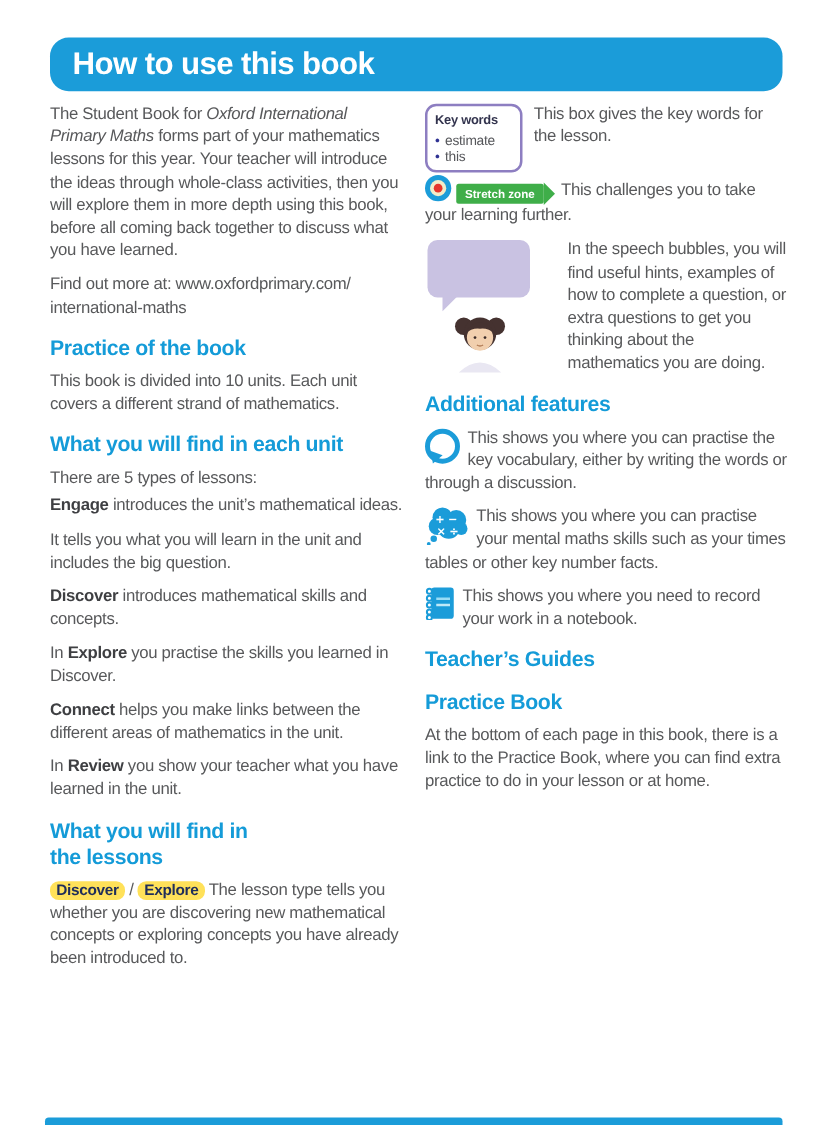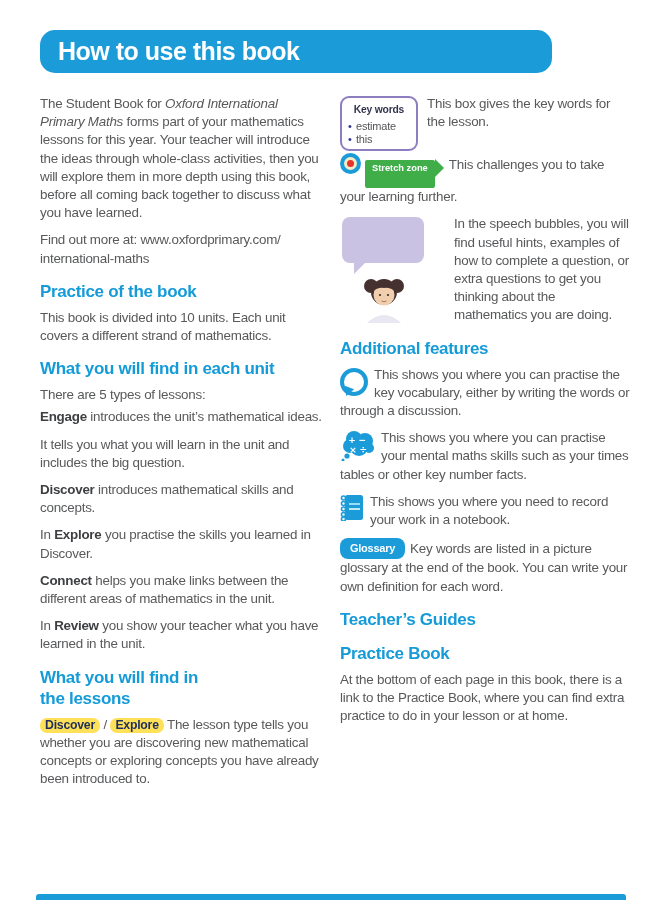--- a/index.html
+++ b/index.html
@@ -1,42 +1,42 @@
 <!DOCTYPE html>
 <html style="--accent_blue: #1b9cd9; --heading_blue: #149bd8; --body_text: #58595b; --bold_text: #3e3f42; --highlight_yellow: #ffe159; --highlight_text: #1f2d5a; --purple_border: #8d7ec1; --green: #3fae49; --lavender: #c9c2e2; --red: #e5352b; --bullet_navy: #2e3192;"><head>
 <meta charset="utf-8">
 <style>
   html,body{margin:0;padding:0;width:660px;height:900px;background:#fff;overflow:hidden;}
   body{font-family:"Liberation Sans","DejaVu Sans",sans-serif;color:var(--body_text,#58595b);}
   .page{position:absolute;inset:0;width:660px;height:900px;background:#fff;}
-  .header{position:absolute;left:40px;top:30px;width:512px;height:43px;background:var(--accent_blue,#1b9cd9);border-radius:15px;}
+  .header{position:absolute;left:40px;top:30px;width:586px;height:43px;background:var(--accent_blue,#1b9cd9);border-radius:15px;}
   .header .title{display:block;padding-left:18px;line-height:42px;color:#fff;font-weight:bold;font-size:25px;letter-spacing:-0.5px;}
-  .col{position:absolute;top:95px;font-size:13.4px;line-height:18.2px;letter-spacing:-0.25px;}
+  .col{position:absolute;top:82px;font-size:13.4px;line-height:18.2px;letter-spacing:-0.25px;}
   .col-left{left:40px;width:284px;}
   .col-right{left:340px;width:290px;}
   .col p{margin:0 0 9px 0;}
   .col-right > p, .col-right > h2{clear:both;}
   h2{color:var(--heading_blue,#149bd8);font-size:17px;line-height:21px;font-weight:bold;margin:13px 0 7px 0;letter-spacing:-0.3px;}
   .run-n{}
   .run-b{color:var(--bold_text,#3e3f42);font-weight:bold;}
   .run-i{font-style:italic;}
   .run-hl{background:var(--highlight_yellow,#ffe159);color:var(--highlight_text,#1f2d5a);font-weight:bold;font-size:12.3px;padding:0 5px 1px;border-radius:7px;}
   .tight{margin-bottom:4px !important;}
 
   
   .kwbox{float:left;width:62px;padding:3px 6px 4px;border:2px solid var(--purple_border,#8d7ec1);border-radius:9px;margin:1px 9px 2px 0;background:#fff;}
-  .kwtitle{font-size:10.3px;font-weight:bold;color:#33344e;letter-spacing:-0.2px;margin-bottom:1px;text-align:center;}
+  .kwtitle{font-size:10.3px;font-weight:bold;color:#33344e;letter-spacing:-0.2px;margin-bottom:1px;}
   .kwitem{font-size:11px;line-height:12.5px;color:#55565a;padding-left:8px;position:relative;letter-spacing:-0.2px;}
   .kwitem::before{content:"•";position:absolute;left:0;top:0;color:var(--bullet_navy,#2e3192);}
 
   
   .target{display:inline-block;width:21px;height:21px;border-radius:50%;background:var(--accent_blue,#1b9cd9);position:relative;vertical-align:-5px;}
   .target::before{content:"";position:absolute;inset:4px;border-radius:50%;background:#f2ecc8;}
   .target::after{content:"";position:absolute;inset:7px;border-radius:50%;background:var(--red,#e5352b);}
-  .banner{display:inline-block;position:relative;vertical-align:-2px;margin:0 14px 0 4px;height:28px;line-height:16px;padding:0 7px;background:var(--green,#3fae49);color:#fff;font-size:9.3px;font-weight:bold;border-radius:2px;letter-spacing:0;}
+  .banner{display:inline-block;position:relative;vertical-align:-2px;margin:0 14px 0 4px;height:16px;line-height:16px;padding:0 7px;background:var(--green,#3fae49);color:#fff;font-size:9.3px;font-weight:bold;border-radius:2px;letter-spacing:0;}
   .banner::after{content:"";position:absolute;right:-9px;top:-1px;width:0;height:0;border-top:9px solid transparent;border-bottom:9px solid transparent;border-left:9px solid var(--green,#3fae49);}
 
   
   .speech-figure{float:left;position:relative;width:110px;height:110px;margin:2px 4px 0 0;}
   .bubble{position:absolute;left:2px;top:0;width:82px;height:46px;background:var(--lavender,#c9c2e2);border-radius:8px;}
   .bubble::after{content:"";position:absolute;left:12px;bottom:-11px;width:0;height:0;border-top:12px solid var(--lavender,#c9c2e2);border-right:12px solid transparent;}
   .avatar{position:absolute;left:22px;top:56px;width:44px;height:52px;}
 
   
   .vocab-icon{float:left;position:relative;width:20px;height:20px;border:4px solid var(--accent_blue,#1b9cd9);border-radius:50%;background:#fff;margin:2px 6px 4px 0;}
@@ -142,23 +142,20 @@
           <circle cx="3.5" cy="4" r="2"></circle>
           <circle cx="3.5" cy="9.5" r="2"></circle>
           <circle cx="3.5" cy="15" r="2"></circle>
           <circle cx="3.5" cy="20.5" r="2"></circle>
           <circle cx="3.5" cy="25" r="2"></circle>
         </g>
       </svg>
       <span>This shows you where you need to record your work in a notebook.</span>
     </p>
 
-    <p>
-      <span class="glossary-pill">Glossary</span><span>Key words are listed in a picture glossary at the end of the book. You can write your own definition for each word.</span>
-    </p>
 
     <h2>Teacher’s Guides</h2>
 
     <h2>Practice Book</h2>
     <p>At the bottom of each page in this book, there is a link to the Practice Book, where you can find extra practice to do in your lesson or at home.</p>
   </div>
 
   <div class="footer-bar"></div>
 </div>
 

